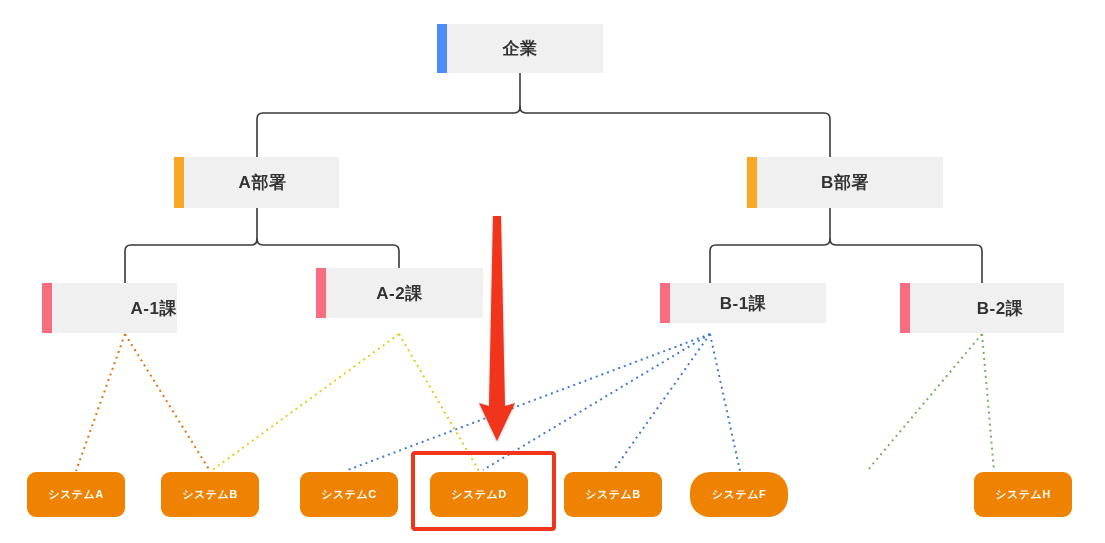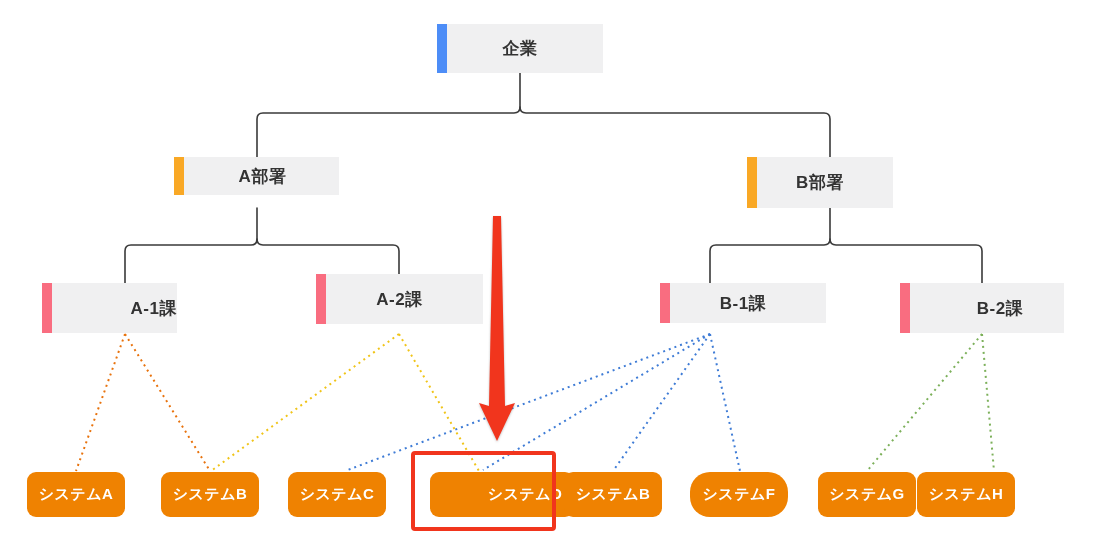--- a/index.html
+++ b/index.html
@@ -34,48 +34,48 @@
   .accent{
     position:absolute;
     left:0;top:0;bottom:0;
     width:10px;
   }
   .accent.blue{background:var(--accent-blue,#4D8DF7);}
   .accent.amber{background:var(--accent-amber,#F9A825);}
   .accent.pink{background:var(--accent-pink,#F96D80);}
 
   #n-company{left:437px;top:24px;width:166px;height:49px;}
-  #n-dept-a {left:174px;top:157px;width:165px;height:38px;padding-left:12px;}
-  #n-dept-b {left:747px;top:157px;width:146px;height:51px;}
+  #n-dept-a {left:174px;top:157px;width:165px;height:51px;padding-left:12px;}
+  #n-dept-b {left:747px;top:157px;width:196px;height:51px;}
   #n-sec-a1 {left:42px; top:283px;width:135px;height:50px;justify-content:flex-end;}
-  #n-sec-a2 {left:316px;top:274px;width:167px;height:50px;}
+  #n-sec-a2 {left:316px;top:268px;width:167px;height:50px;}
   #n-sec-b1 {left:660px;top:283px;width:166px;height:40px;}
   #n-sec-b2 {left:900px;top:283px;width:164px;height:50px;padding-left:36px;}
 
   
   .sys{
     position:absolute;
     z-index:2;
     top:472px;
     width:98px;
     height:45px;
     border-radius:9px;
     background:var(--system-fill,#EF8201);
     display:flex;
     align-items:center;
     justify-content:center;
   }
   .sys .label{
-    font-size:15px;
+    font-size:11px;
     font-weight:bold;
     color:var(--system-text,#ffffff);
     letter-spacing:.5px;
   }
-  #s-a{left:27px;}  #s-b{left:161px;justify-content:center;} #s-c{left:288px;} #s-d{left:430px;padding-left:46px;}
-  #s-e{left:564px;} #s-f{left:690px;border-radius:20px;} #s-g{left:818px;} #s-h{left:917px;}
+  #s-a{left:27px;}  #s-b{left:161px;justify-content:center;} #s-c{left:300px;} #s-d{left:430px;}
+  #s-e{left:564px;} #s-f{left:690px;border-radius:20px;} #s-g{left:818px;} #s-h{left:974px;}
 </style>
 </head>
 <body>
 
 <div class="stage">
 
   <svg class="layer edges" viewBox="0 0 1105 543">
 
     <g fill="none" stroke="var(--tree-line,#3A3A3A)" stroke-width="1.6" stroke-linecap="round">
       <path d="M520 73 L520 107 Q520 113 514 113 L263 113 Q257 113 257 119 L257 157"></path>
@@ -140,23 +140,20 @@
   </div>
   <div class="sys" id="s-d">
     <span class="label">システムD</span>
   </div>
   <div class="sys" id="s-e">
     <span class="label">システムB</span>
   </div>
   <div class="sys" id="s-f">
     <span class="label">システムF</span>
   </div>
-  <div class="sys" id="s-g">
-    <span class="label">システムG</span>
-  </div>
   <div class="sys" id="s-h">
     <span class="label">システムH</span>
   </div>
 
   <svg class="layer overlay" viewBox="0 0 1105 543">
     <rect x="413" y="453" width="141" height="76" rx="2" fill="none" stroke="var(--highlight-red,#F1351D)" stroke-width="4"></rect>
     <polygon points="493,216 501,216 505,406 515,403 497,441 479,403 489,406" fill="var(--highlight-red,#F1351D)" style="filter:drop-shadow(0 1px 1px rgba(0,0,0,0.25))"></polygon>
   </svg>
 
 </div>

